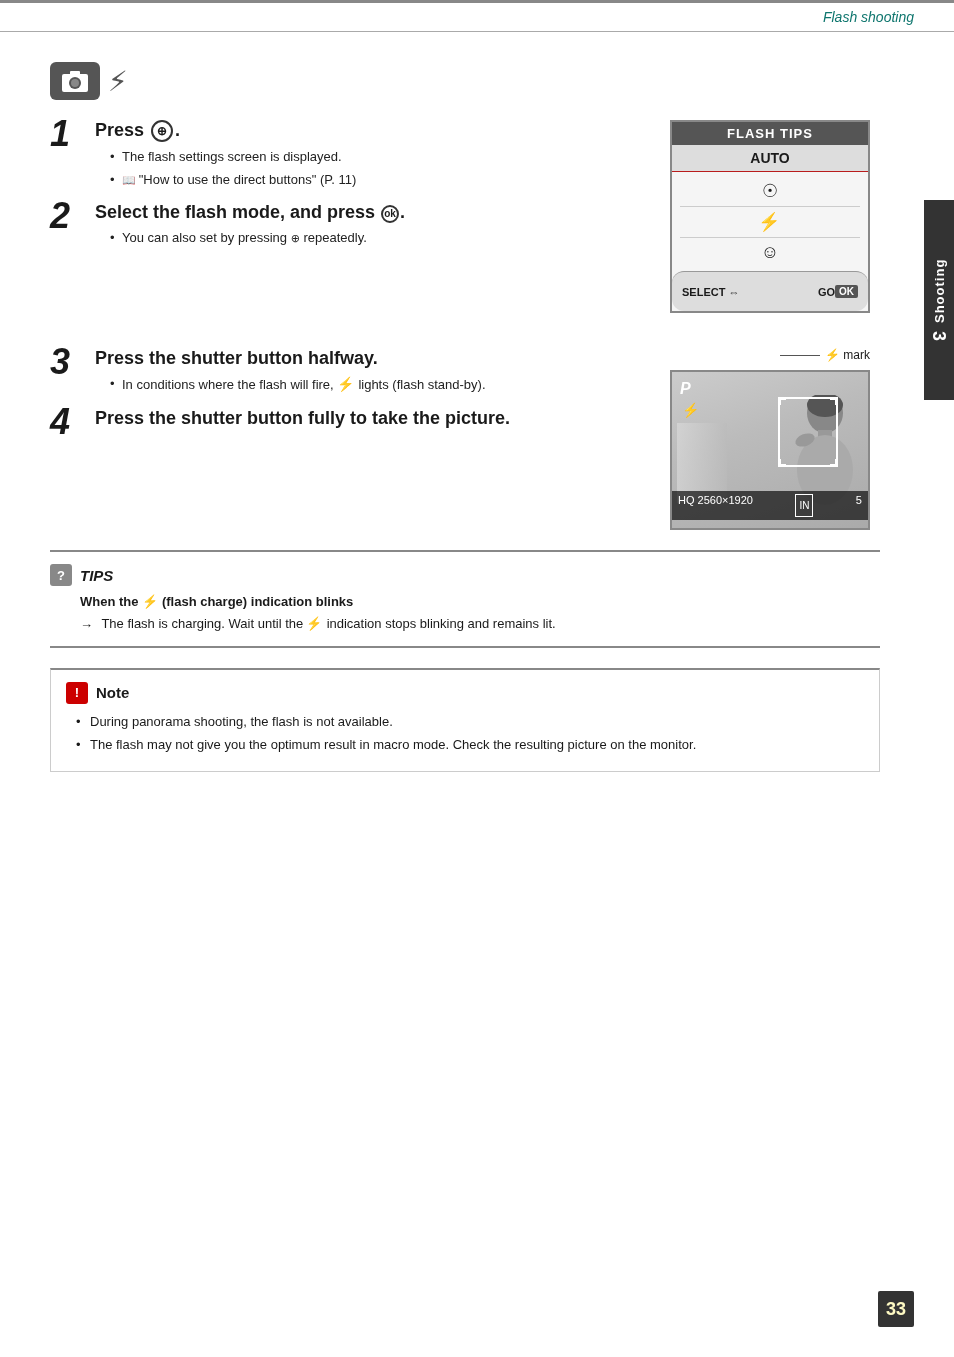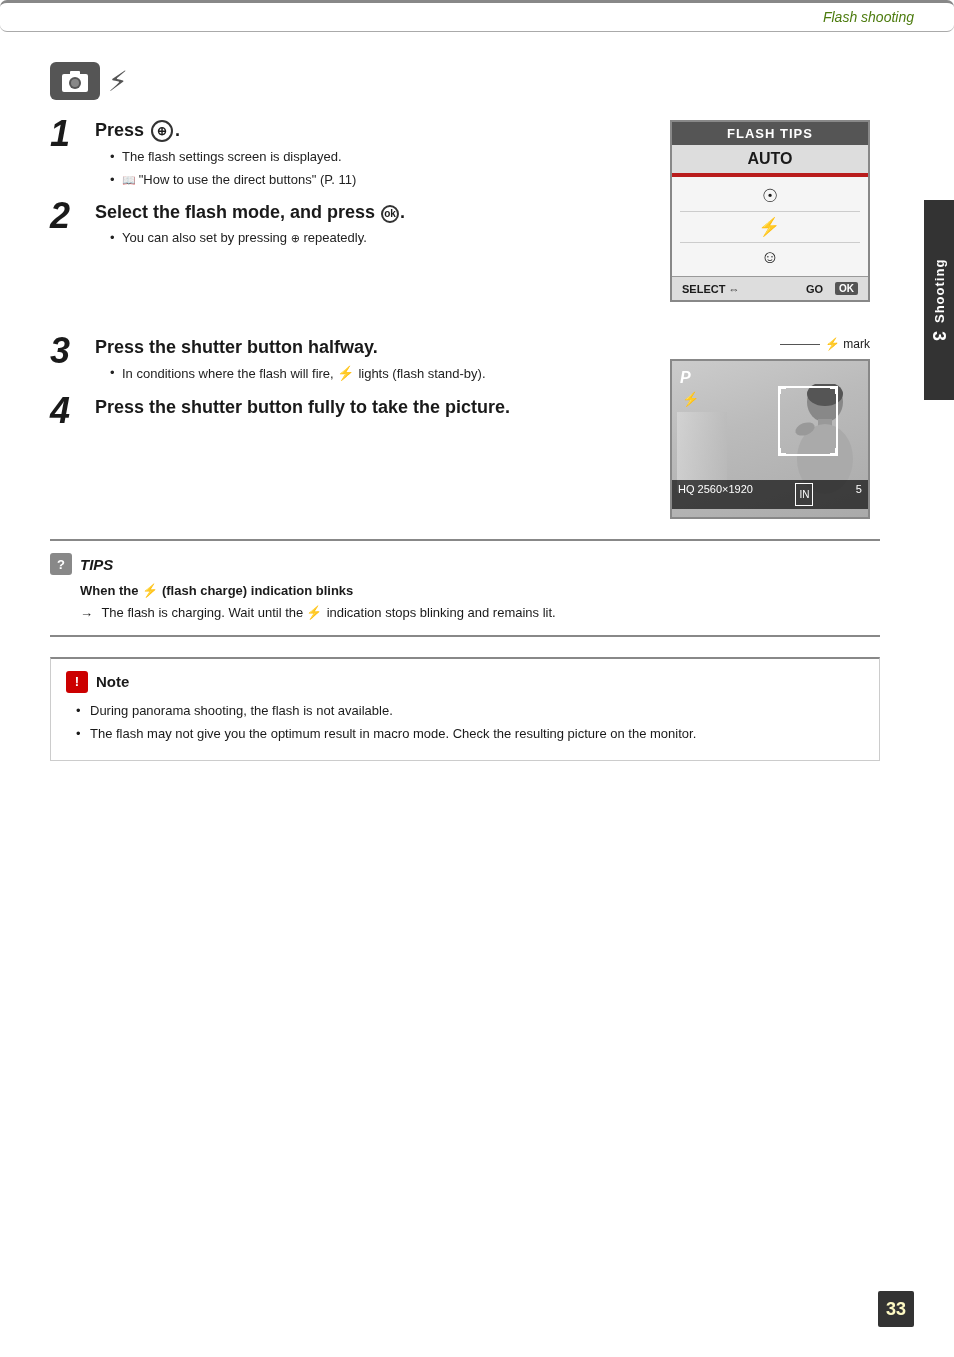--- a/index.html
+++ b/index.html
@@ -14,22 +14,21 @@
     }
 
     
     .header-bar {
       border-top: 3px solid #888;
       border-bottom: 1px solid #aaa;
       padding: 6px 40px;
       text-align: right;
       font-style: italic;
       font-size: 14px;
-      color: #4d7c0f;
-      border-radius: 7px;
+      color: #0f766e;
     }
 
     
     .side-tab {
       position: absolute;
       right: 0;
       top: 200px;
       width: 30px;
       background: #333;
       color: white;
@@ -189,23 +188,23 @@
       padding: 4px 0;
       font-size: 13px;
       font-weight: bold;
       letter-spacing: 1px;
     }
 
     .flash-panel-auto {
       background: #ddd;
       text-align: center;
       padding: 5px 0;
-      font-size: 16px;
-      font-weight: bold;
-      border-bottom: 4px solid #b91c1c;
+      font-size: 14px;
+      font-weight: bold;
+      border-bottom: 1px solid #b91c1c;
     }
 
     .flash-panel-items {
       padding: 4px 8px;
     }
 
     .flash-panel-item {
       display: flex;
       align-items: center;
       padding: 4px 0;
@@ -214,37 +213,38 @@
       justify-content: center;
     }
     .flash-panel-item:last-child {
       border-bottom: none;
     }
 
     .flash-panel-footer {
       display: flex;
       justify-content: space-between;
       background: #ddd;
-      padding: 5px 10px;
+      padding: 13px 10px;
       font-size: 12px;
       font-weight: bold;
       border-top: 1px solid #999;
+      border-radius: 12px;
     }
 
     .select-btn {
       display: flex;
       align-items: center;
       gap: 3px;
       font-size: 11px;
     }
 
     .go-btn {
       display: flex;
       align-items: center;
-      gap: 12px;
+      gap: 0;
       font-size: 11px;
     }
 
     .ok-badge {
       background: #555;
       color: white;
       padding: 1px 4px;
       border-radius: 2px;
       font-size: 10px;
       font-weight: bold;

